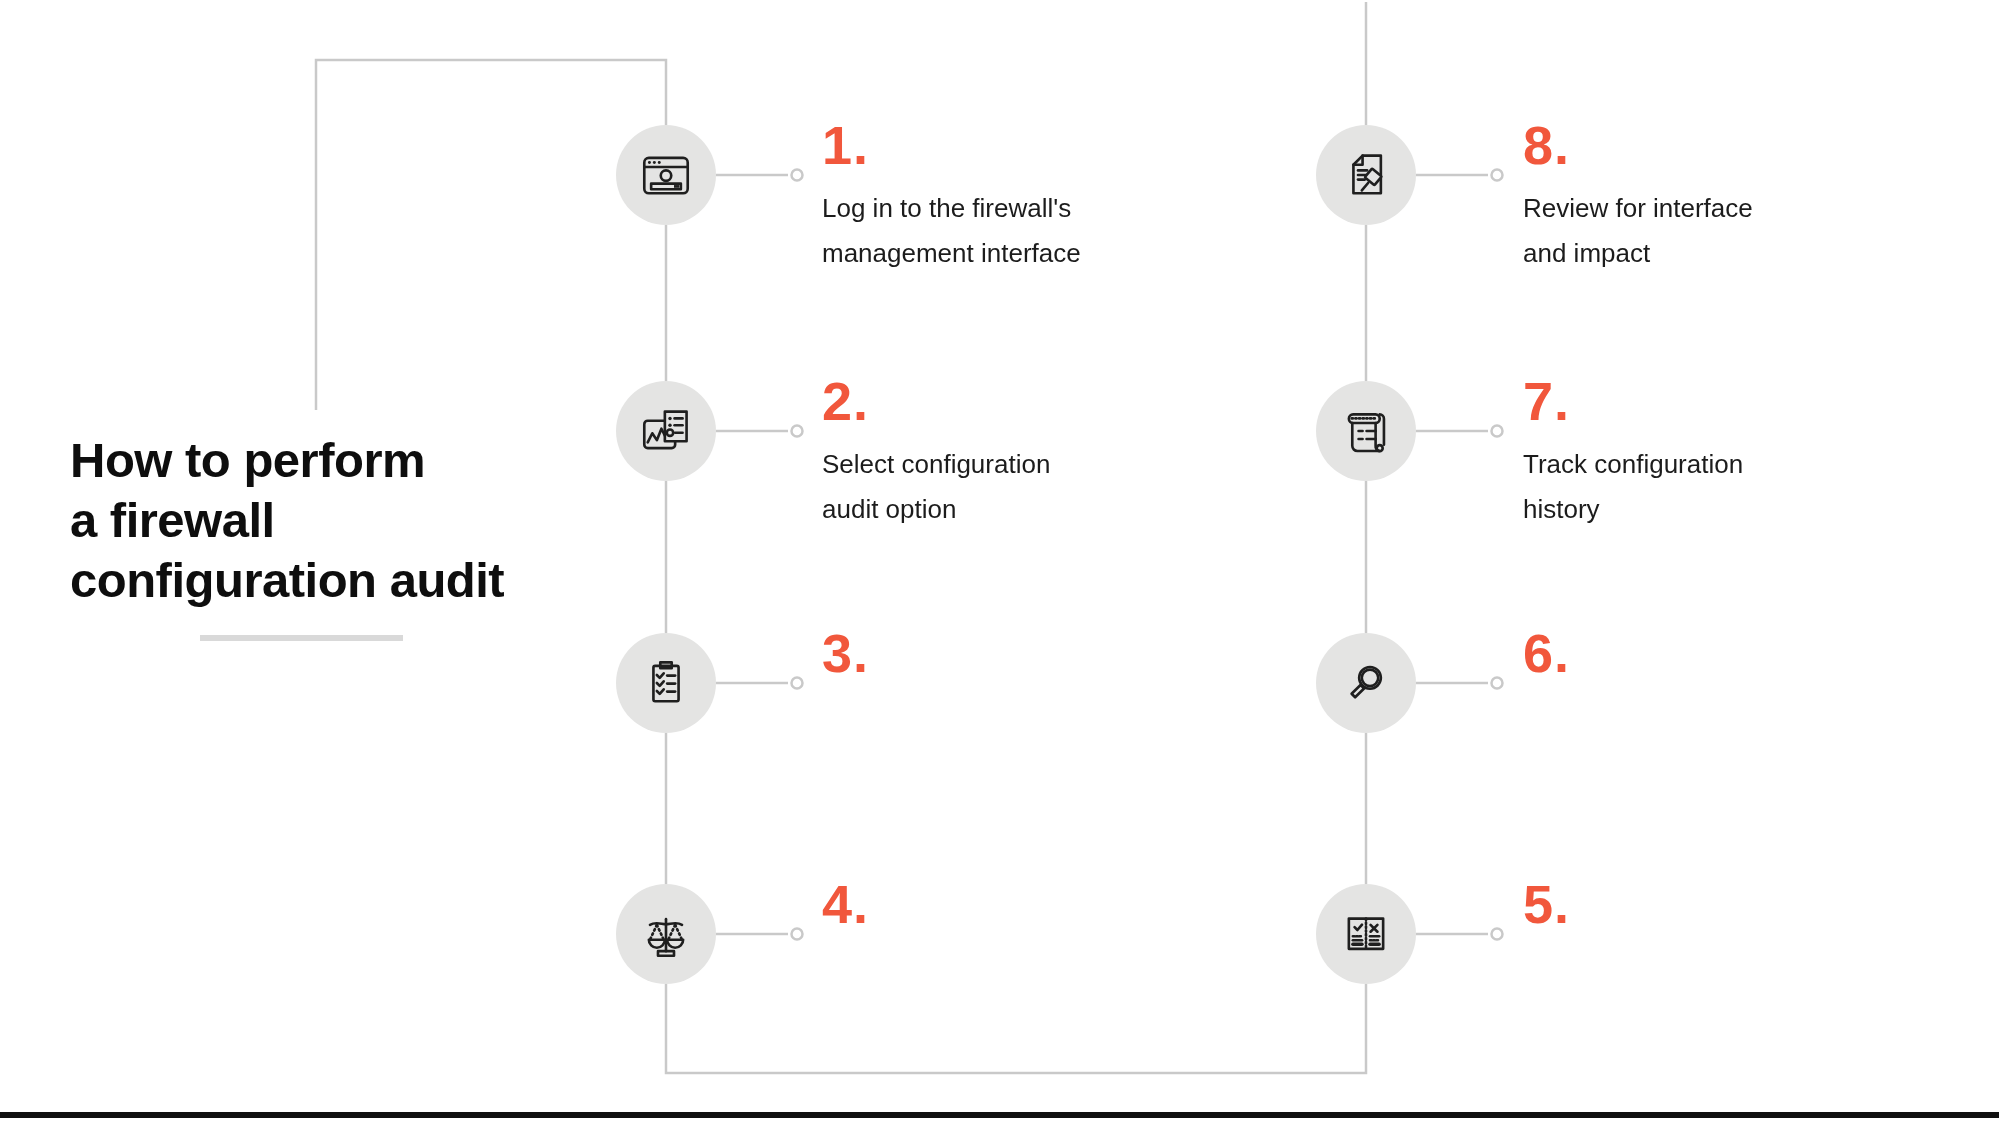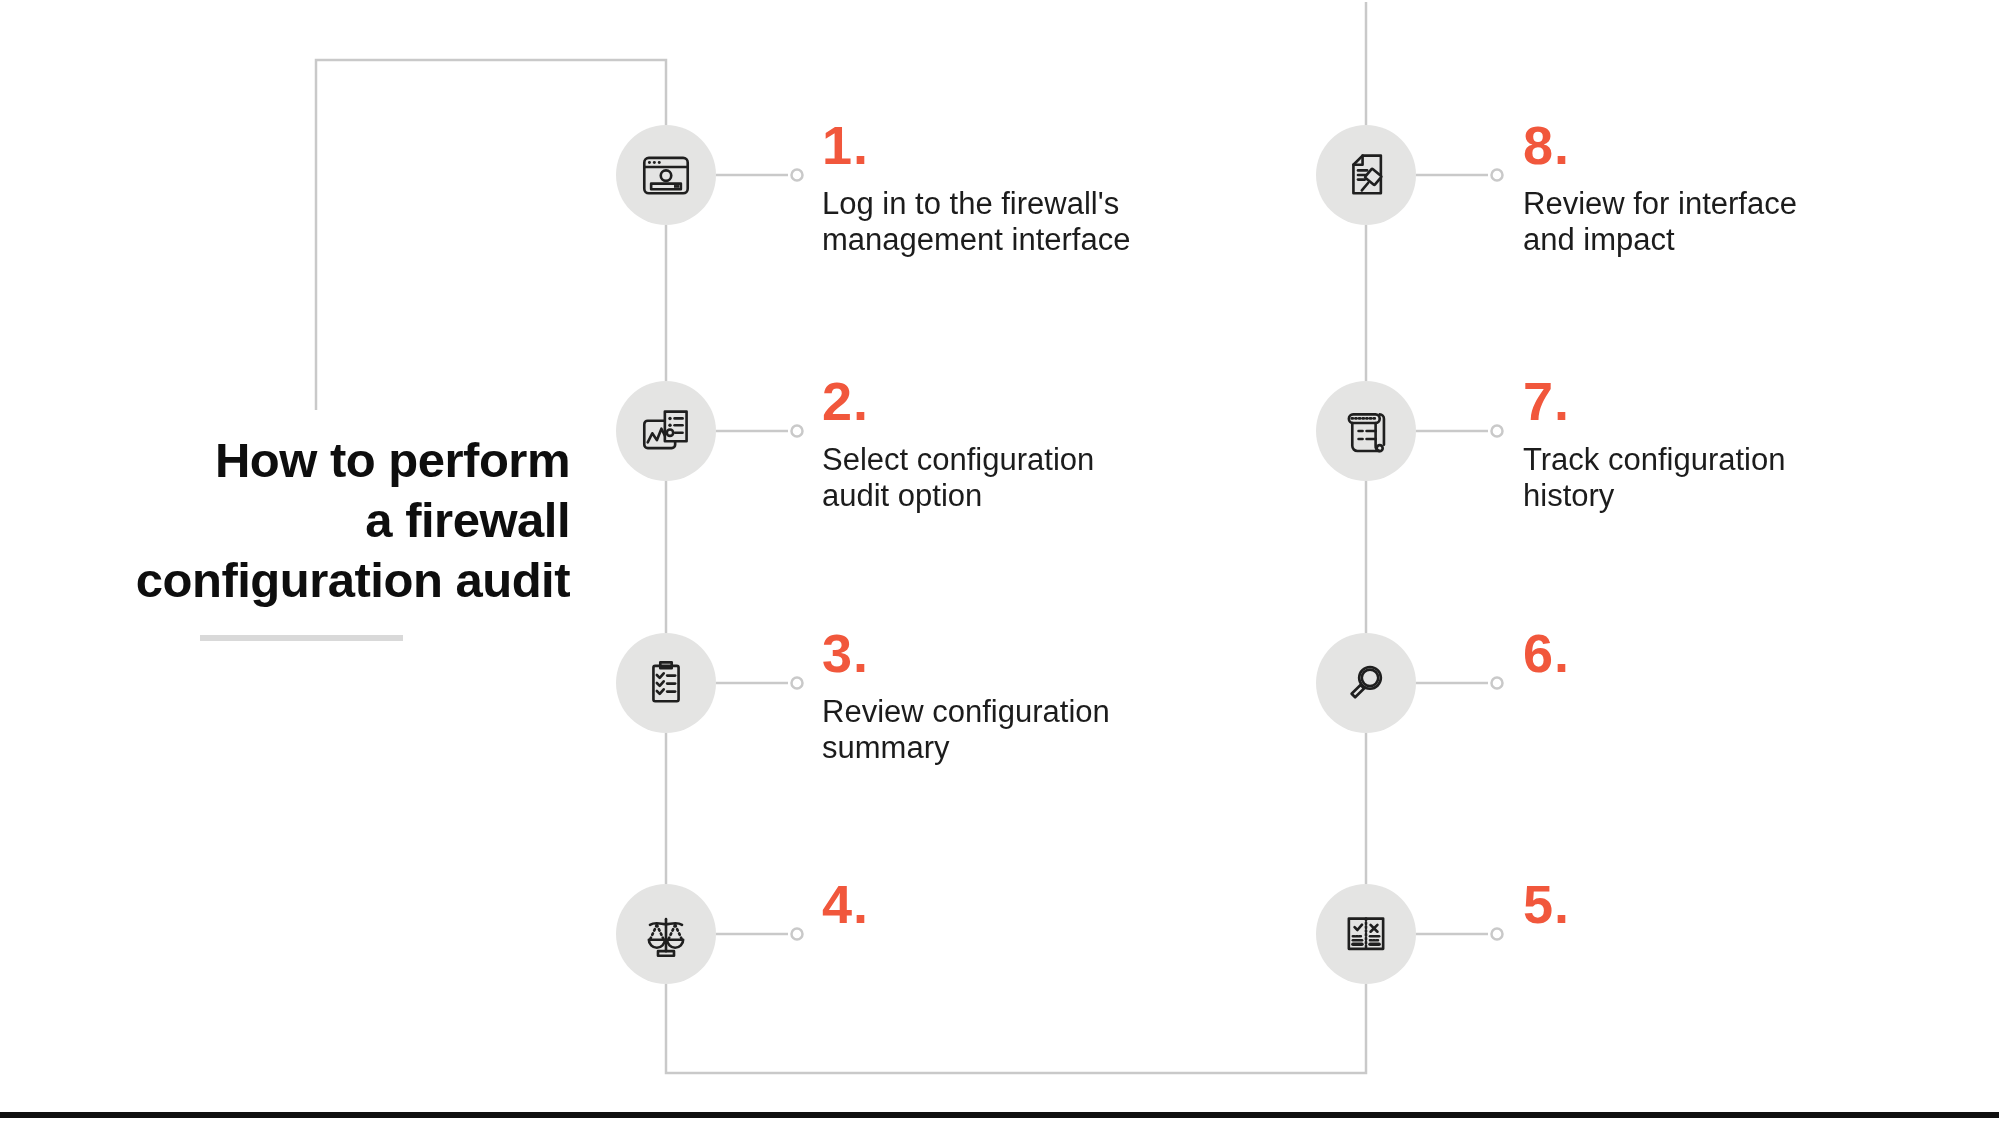--- a/index.html
+++ b/index.html
@@ -14,42 +14,42 @@
     --accent:#f1573c;
     --ink:#1c1c1c;
     --line:#c9c9c9;
     --circle:#e4e4e3;
     --underline:#d9d9d9;
     --bar:#101010;
   }
   .connectors{position:absolute;left:0;top:0;}
   .title{
     position:absolute;left:70px;top:430px;width:500px;
-    text-align:right;font-weight:bold;font-size:49px;line-height:60px;
+    text-align:left;font-weight:bold;font-size:49px;line-height:60px;
     color:#0e0e0e;white-space:pre-line;letter-spacing:-0.5px;
   }
   .title-underline{
     position:absolute;left:200px;top:635px;width:203px;height:6px;
     background:var(--underline);
   }
   .icon-circle{
     position:absolute;width:100px;height:100px;border-radius:50%;
     background:var(--circle);display:flex;align-items:center;justify-content:center;
   }
   .icon-circle svg{width:64px;height:64px;}
   .ic{stroke:#1f1f1f;stroke-width:2.3;fill:none;stroke-linecap:round;stroke-linejoin:round;}
   .ic-fill{fill:#1f1f1f;stroke:none;}
   .ic-bg{fill:var(--circle);}
   .step{position:absolute;width:400px;}
   .step-number{
     font-size:54px;font-weight:800;line-height:1;color:var(--accent);
     margin:0 0 14px 0;letter-spacing:1px;
   }
   .step-label{
-    font-size:31px;line-height:36px;color:var(--ink);white-space:pre-line;
+    font-size:26px;line-height:45px;color:var(--ink);white-space:pre-line;
   }
   .bottom-bar{
     position:absolute;left:0;top:1112px;width:1999px;height:6px;background:var(--bar);
   }
 </style>
 </head>
 <body>
 
 <div id="canvas">
 
@@ -214,22 +214,20 @@
     <div class="step-label">Log in to the firewall's
 management interface</div>
   </div>
   <div class="step" style="left:822px;top:374px">
     <div class="step-number">2.</div>
     <div class="step-label">Select configuration
 audit option</div>
   </div>
   <div class="step" style="left:822px;top:626px">
     <div class="step-number">3.</div>
-    <div class="step-label">Review configuration
-summary</div>
   </div>
   <div class="step" style="left:822px;top:877px">
     <div class="step-number">4.</div>
   </div>
 
   <div class="step" style="left:1523px;top:118px">
     <div class="step-number">8.</div>
     <div class="step-label">Review for interface
 and impact</div>
   </div>

